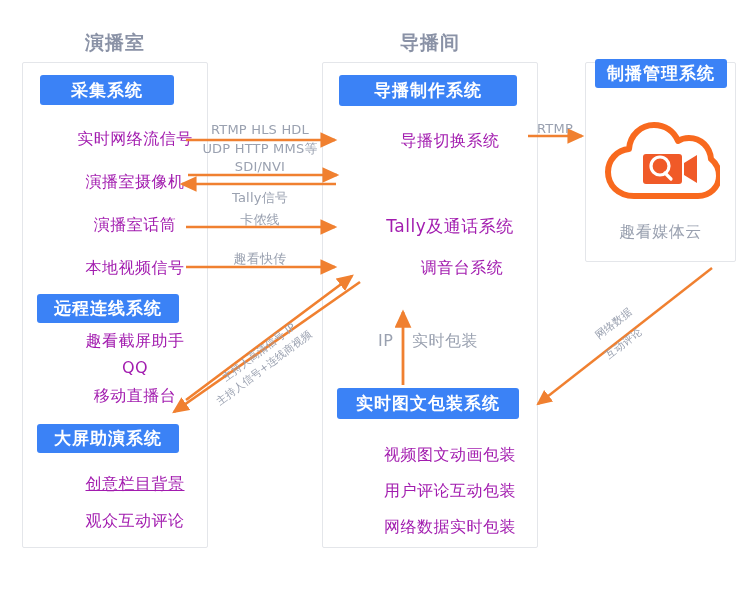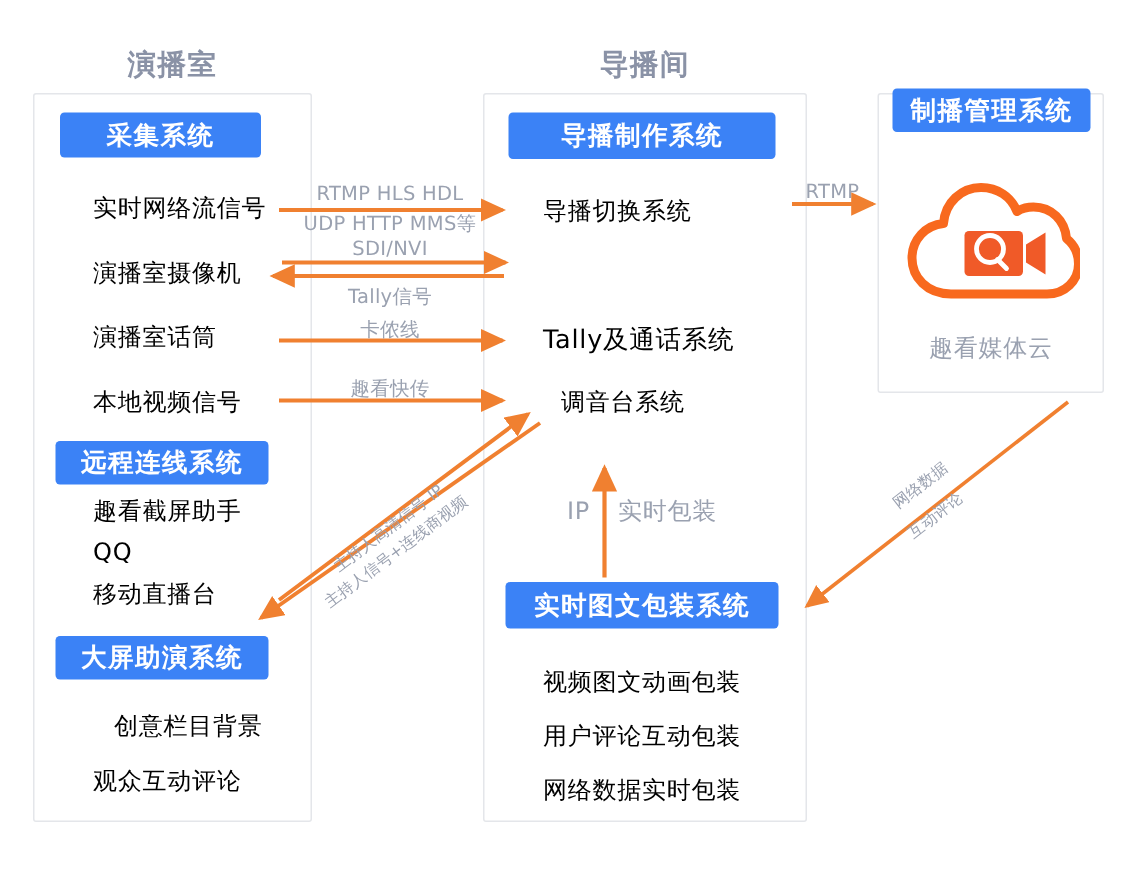--- a/index.html
+++ b/index.html
@@ -38,22 +38,23 @@
     font-weight: bold;
     letter-spacing: 1px;
     display: flex;
     align-items: center;
     justify-content: center;
     border-radius: 3px;
     white-space: nowrap;
   }
   .item {
     position: absolute;
-    color: #000000;
+    color: #a21caf;
     font-size: 16px;
+    text-align: center;
     white-space: nowrap;
     letter-spacing: 0.5px;
     padding-left: 40px;
   }
   .cloud-label {
     position: absolute;
     color: #9aa1b0;
     font-size: 16px;
     text-align: center;
     white-space: nowrap;
@@ -108,21 +109,21 @@
   <div class="item" style="left:22px; top:258px; width:186px;">本地视频信号</div>
 
   <div class="badge" style="left:37px; top:294px; width:142px; height:29px;">远程连线系统</div>
 
   <div class="item" style="left:22px; top:331px; width:186px;">趣看截屏助手</div>
   <div class="item" style="left:22px; top:358px; width:186px;">QQ</div>
   <div class="item" style="left:22px; top:386px; width:186px;">移动直播台</div>
 
   <div class="badge" style="left:37px; top:424px; width:142px; height:29px;">大屏助演系统</div>
 
-  <div class="item" style="left:36px; top:474px; width:186px;">创意栏目背景</div>
+  <div class="item" style="left:22px; top:474px; width:186px;text-decoration:underline;">创意栏目背景</div>
   <div class="item" style="left:22px; top:511px; width:186px;">观众互动评论</div>
 
   <div class="panel" style="left:322px; top:62px; width:216px; height:486px;"></div>
 
   <div class="badge" style="left:339px; top:75px; width:178px; height:31px;">导播制作系统</div>
 
   <div class="item" style="left:322px; top:131px; width:216px;">导播切换系统</div>
   <div class="item" style="left:322px; top:215px; width:216px; font-size:17px;">Tally及通话系统</div>
   <div class="item" style="left:322px; top:258px; width:216px;margin-left:12px;">调音台系统</div>
 

